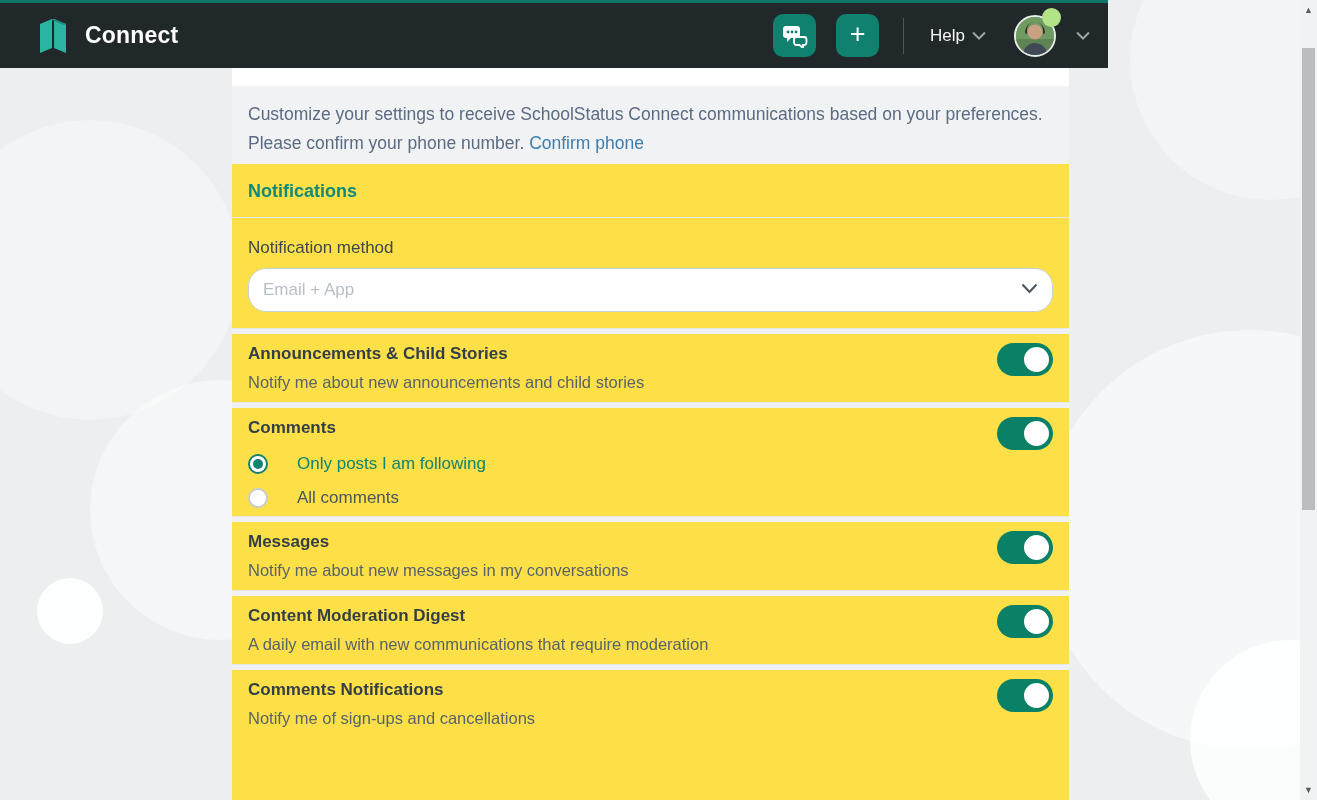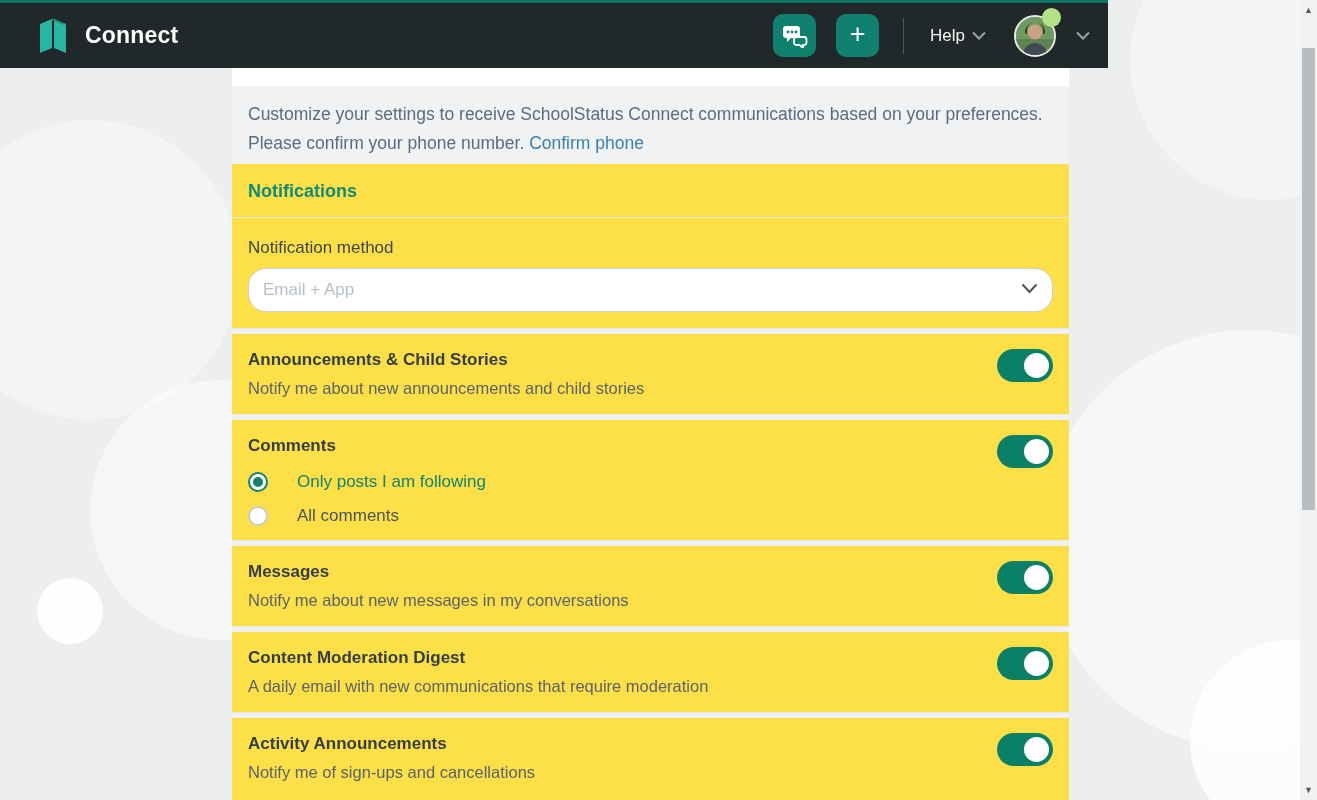--- a/index.html
+++ b/index.html
@@ -78,21 +78,21 @@
   .method-section { padding:20px 16px 16px; }
   .method-label { font-size:17px; color:#3c474f; margin-bottom:10px; }
   .select-box {
     position:relative; width:805px; height:44px;
     border:1px solid #c7d2d8; border-radius:18px; background:#fff;
     display:flex; align-items:center; padding:0 40px 0 14px; cursor:pointer;
   }
   .select-value { font-size:17px; color:#b8bfc6; }
   .select-chev { position:absolute; right:14px; top:14px; }
   .sep { height:6px; background:#eff1f2; border-top:1px solid #e6e8ea; }
-  .row { padding:14px 16px; display:flex; justify-content:space-between; align-items:flex-start; }
+  .row { padding:8px 16px; display:flex; justify-content:space-between; align-items:flex-start; }
   .row-texts { flex:1; min-width:0; }
   .row-title { font-size:17px; font-weight:700; color:#333e47; line-height:24px; margin-bottom:4px; }
   .row-sub { font-size:16.5px; color:#59636b; line-height:24px; }
   .toggle {
     width:56px; height:33px; border-radius:17px; background:#0a8066;
     position:relative; flex:0 0 auto; margin-left:20px; margin-top:1px; cursor:pointer;
   }
   .toggle .knob {
     position:absolute; right:4px; top:4px; width:25px; height:25px;
     border-radius:50%; background:#fff;
@@ -256,21 +256,21 @@
     </div>
     <div class="toggle">
         <span class="knob"></span>
       </div>
   </div>
 
   <div class="sep"></div>
 
   <div class="row">
     <div class="row-texts">
-      <div class="row-title">Activity Announcements</div>
+      <div class="row-title">Comments Notifications</div>
       <div class="row-sub">Notify me of sign-ups and cancellations</div>
     </div>
     <div class="toggle">
         <span class="knob"></span>
       </div>
   </div>
 </main>
 
 <div class="scrollbar">
   <div class="scroll-arrow scroll-up">▲</div>

